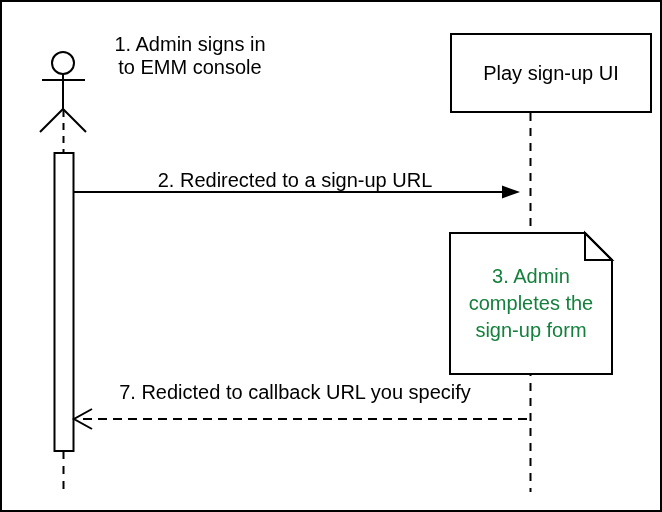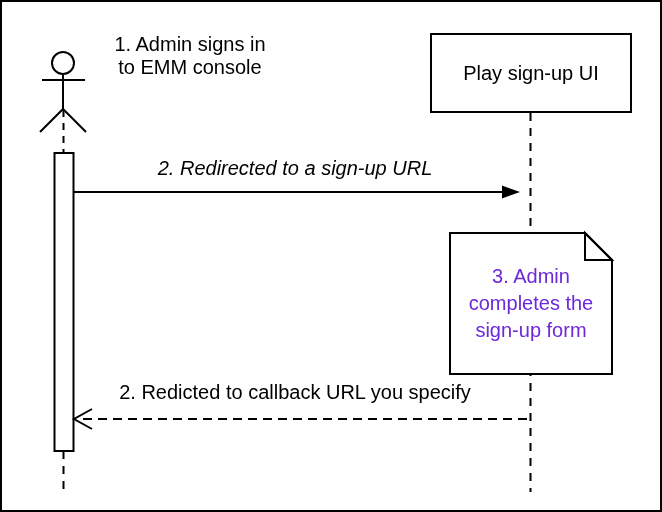--- a/index.html
+++ b/index.html
@@ -26,25 +26,25 @@
   }
   .label {
     position: absolute;
     color: #000000;
     font-size: 20px;
     line-height: 23px;
     text-align: center;
     white-space: pre-line;
   }
   .label-step1 { left: 88px;  top: 31px;  width: 200px; }
-  .label-step2 { left: 93px;  top: 155px; width: 400px; font-style: italic; }
+  .label-step2 { left: 93px;  top: 167px; width: 400px; }
   .label-step4 { left: 93px;  top: 379px; width: 400px; }
   .participant-box {
     position: absolute;
-    left: 428px;
+    left: 448px;
     top: 31px;
     width: 202px;
     height: 80px;
     box-sizing: border-box;
     border: 2px solid #000000;
     background: #ffffff;
     display: flex;
     align-items: center;
     justify-content: center;
     color: #000000;
@@ -53,21 +53,21 @@
   }
   .note-label {
     position: absolute;
     left: 448px;
     top: 231px;
     width: 162px;
     height: 141px;
     display: flex;
     align-items: center;
     justify-content: center;
-    color: #6d28d9;
+    color: #15803d;
     font-size: 20px;
     line-height: 27px;
     text-align: center;
     white-space: pre-line;
   }
   .stroke {
     stroke: #000000;
     stroke-width: 2;
     fill: none;
   }
@@ -120,15 +120,15 @@
 
   <div class="label label-step1">1. Admin signs in
 to EMM console</div>
 
   <div class="label label-step2">2. Redirected to a sign-up URL</div>
 
   <div class="note-label">3. Admin
 completes the
 sign-up form</div>
 
-  <div class="label label-step4">2. Redicted to callback URL you specify</div>
+  <div class="label label-step4">7. Redicted to callback URL you specify</div>
 
 </div>
 
 </body></html>

